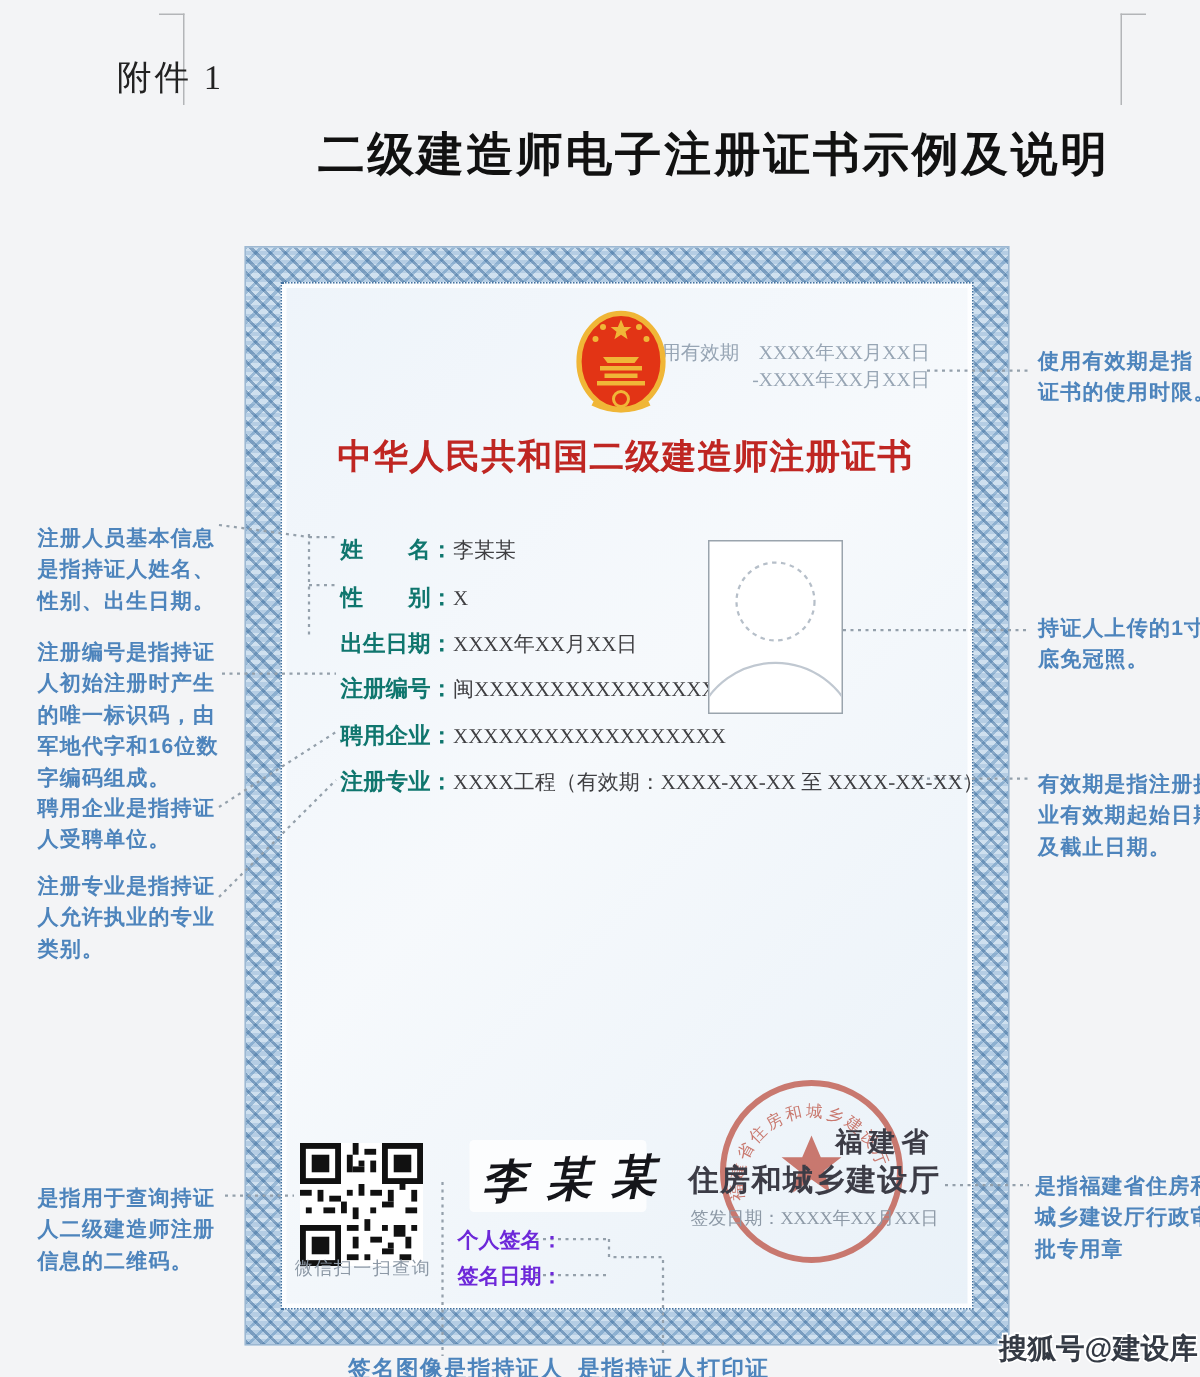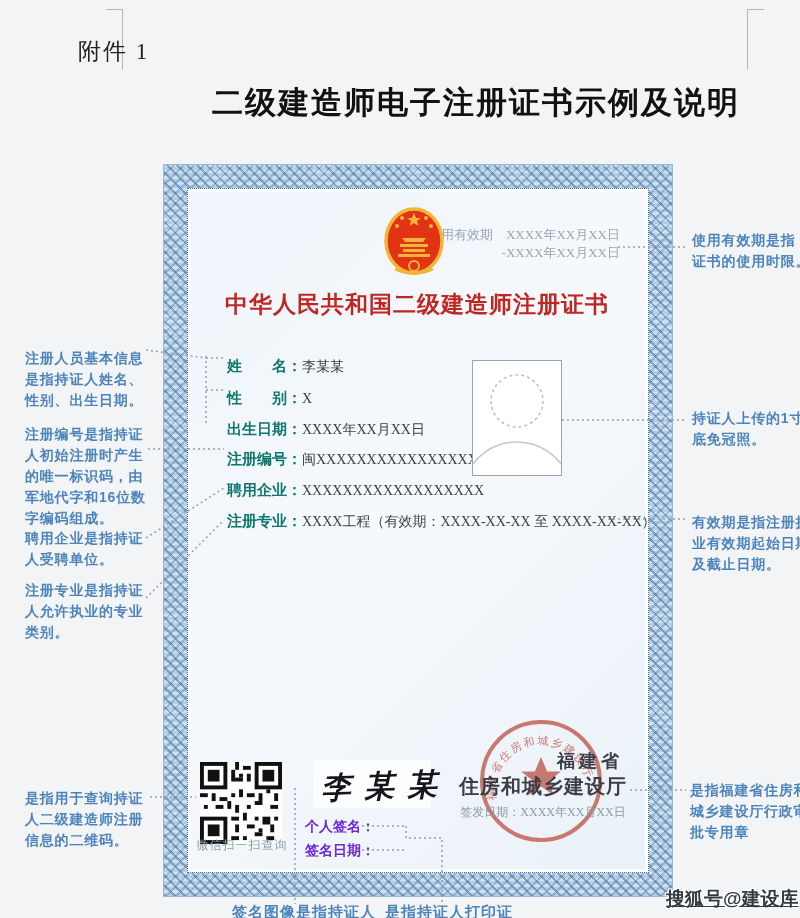--- a/index.html
+++ b/index.html
@@ -54,21 +54,21 @@
   .sig-label{left:305px;font:bold 14px "Liberation Sans","DejaVu Sans",sans-serif;color:#6d28d9;white-space:nowrap;}
   .seal-province{left:461px;top:749px;width:162px;text-align:right;
     font:bold 18px "Liberation Serif","DejaVu Serif",serif;color:#3c3c46;letter-spacing:4px;}
   .seal-dept{left:458px;top:773px;width:170px;text-align:center;
     font:bold 20px "Liberation Serif","DejaVu Serif",serif;color:#3c3c46;letter-spacing:1px;white-space:nowrap;}
   .issue-date{left:459px;top:804px;width:168px;text-align:center;
     font:12px "Liberation Serif","DejaVu Serif",serif;color:#8d99a6;white-space:nowrap;}
   .bottom-note{top:903px;color:#4d84bc;font:600 15px "Liberation Sans","DejaVu Sans",sans-serif;
     letter-spacing:1px;white-space:nowrap;}
   .watermark{left:666px;top:886px;font:bold 19px "Liberation Sans","DejaVu Sans",sans-serif;color:#343a44;
-    text-shadow:-1px -1px 0 #fff,1px -1px 0 #fff,-1px 1px 0 #fff,1px 1px 0 #fff;white-space:nowrap;text-decoration:underline;}
+    text-shadow:-1px -1px 0 #fff,1px -1px 0 #fff,-1px 1px 0 #fff,1px 1px 0 #fff;white-space:nowrap;}
   svg{display:block;}
 </style>
 </head>
 <body>
 
 <div class="abs corner corner-tl"></div>
 <div class="abs corner corner-tr"></div>
 
 <div class="abs attachment">附件 1</div>
 <div class="abs doc-title">二级建造师电子注册证书示例及说明</div>

